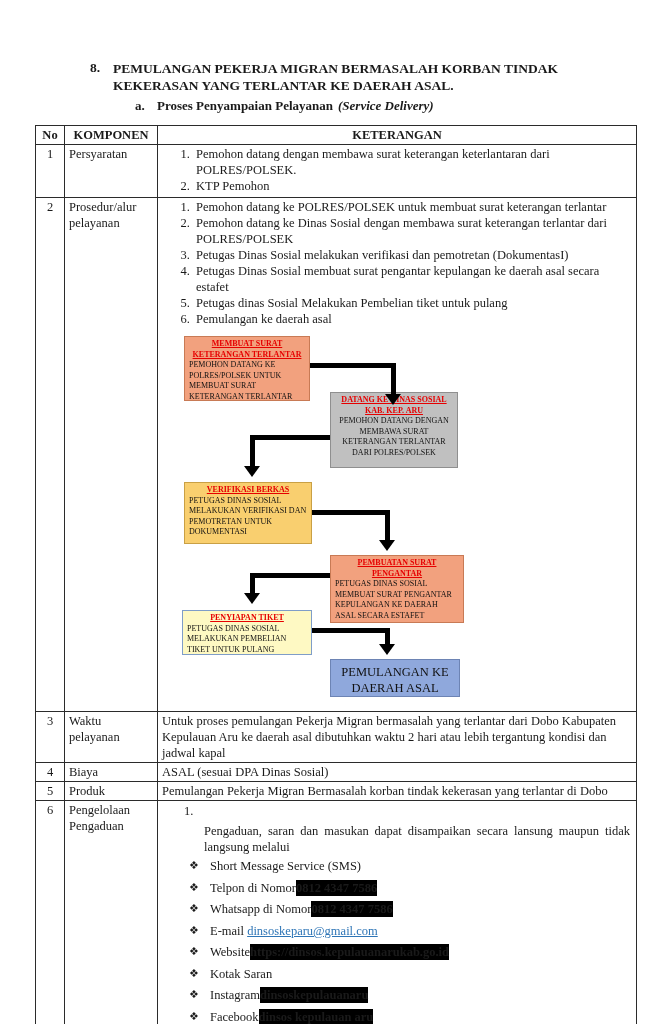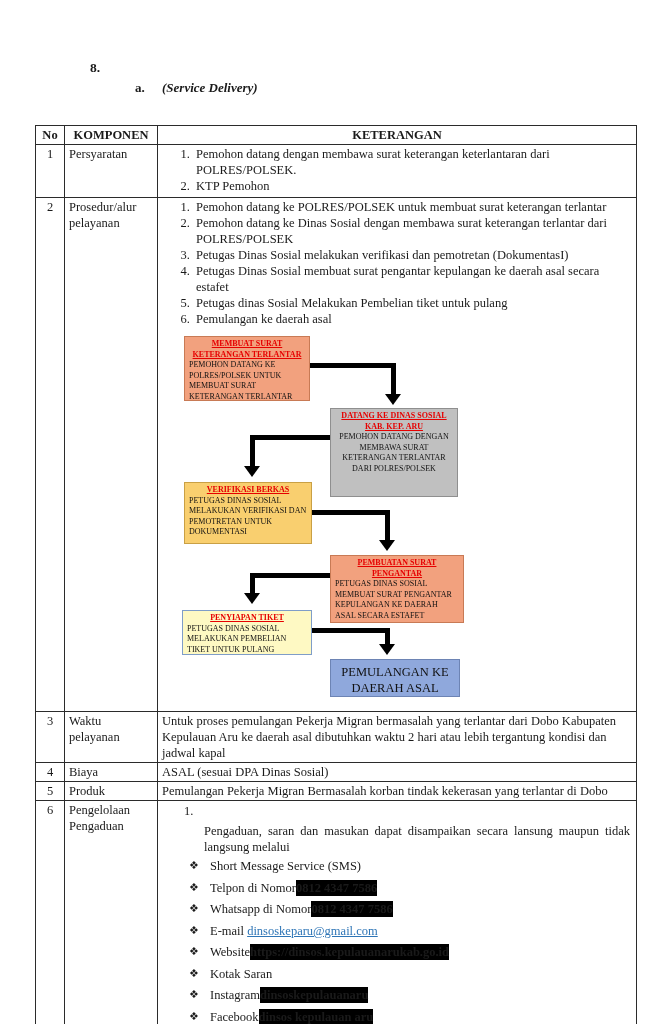--- a/index.html
+++ b/index.html
@@ -47,21 +47,21 @@
   .fbox .ftitle { text-align:center; color:#e60000; font-weight:bold;
     text-decoration:underline; }
   .fbox .fbody { text-transform:uppercase; }
   .fbody.centered { text-align:center; }
   .c-salmon { background:#f2a17e; border-color:#c87a55; }
   .c-gray   { background:#c0c0c0; border-color:#8f8f8f; }
   .c-yellow { background:#f9cf6f; border-color:#c9a045; }
   .c-lblue  { background:#fef9c3; border-color:#7f9dc8; }
   .c-peri   { background:#8fa8dc; border-color:#6d84b4; }
   #fbox-1 { left:22px;  top:6px;   width:126px; height:65px; }
-  #fbox-2 { left:168px; top:78px;  width:128px; height:89px; }
+  #fbox-2 { left:168px; top:62px;  width:128px; height:76px; }
   #fbox-3 { left:22px;  top:152px; width:128px; height:62px; }
   #fbox-4 { left:168px; top:225px; width:134px; height:68px; }
   #fbox-5 { left:20px;  top:280px; width:130px; height:45px; }
   #fbox-6 { left:168px; top:329px; width:130px; height:38px;
     font-size:12.5px; line-height:1.3; text-align:center; padding-top:4px;
     border:1px solid #6d84b4; }
   .seg { position:absolute; background:#000; }
   .tri { position:absolute; width:0; height:0;
     border-left:8px solid transparent; border-right:8px solid transparent;
     border-top:11px solid #000; }
@@ -87,23 +87,28 @@
   #a5t { left:217px; top:314px; }
 </style>
 </head>
 <body>
 
 <div class="page">
 
   <div class="heading">
     <div class="heading-row">
       <span class="heading-num">8.</span>
+      <div class="heading-text">
+        <div>PEMULANGAN PEKERJA MIGRAN BERMASALAH KORBAN TINDAK</div>
+        <div>KEKERASAN YANG TERLANTAR KE DAERAH ASAL.</div>
+      </div>
     </div>
     <div class="subheading">
       <span class="sub-letter">a.</span>
+      <span class="sub-main">Proses Penyampaian Pelayanan</span>
       <span class="sub-italic">(Service Delivery)</span>
     </div>
   </div>
 
   <table class="main">
     <colgroup>
         <col class="c-no">
         <col class="c-komp">
         <col class="c-ket">
       </colgroup>

